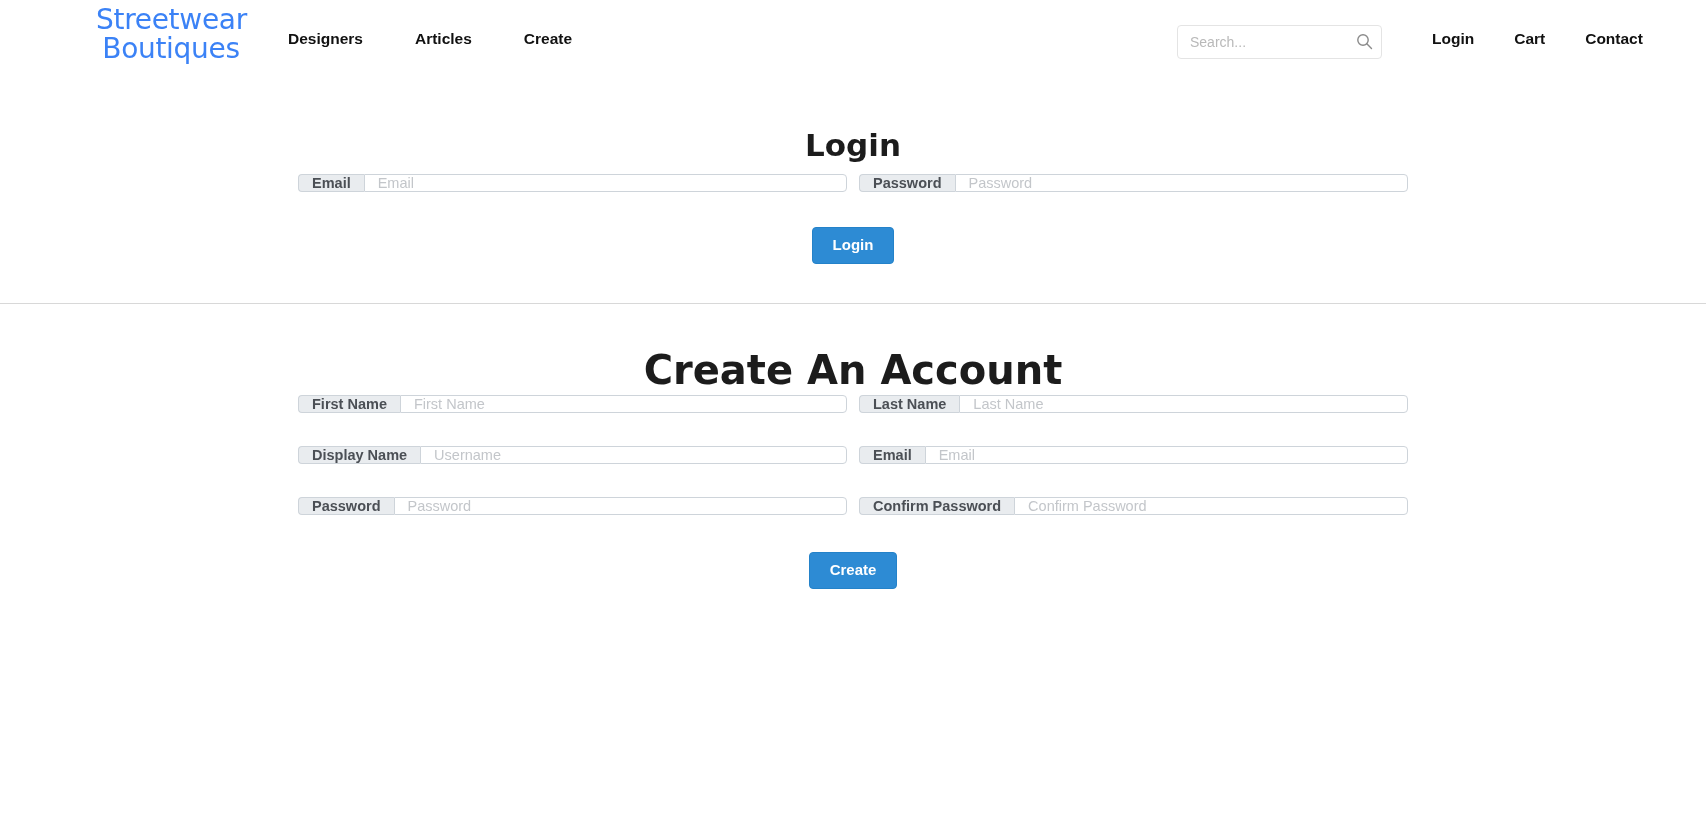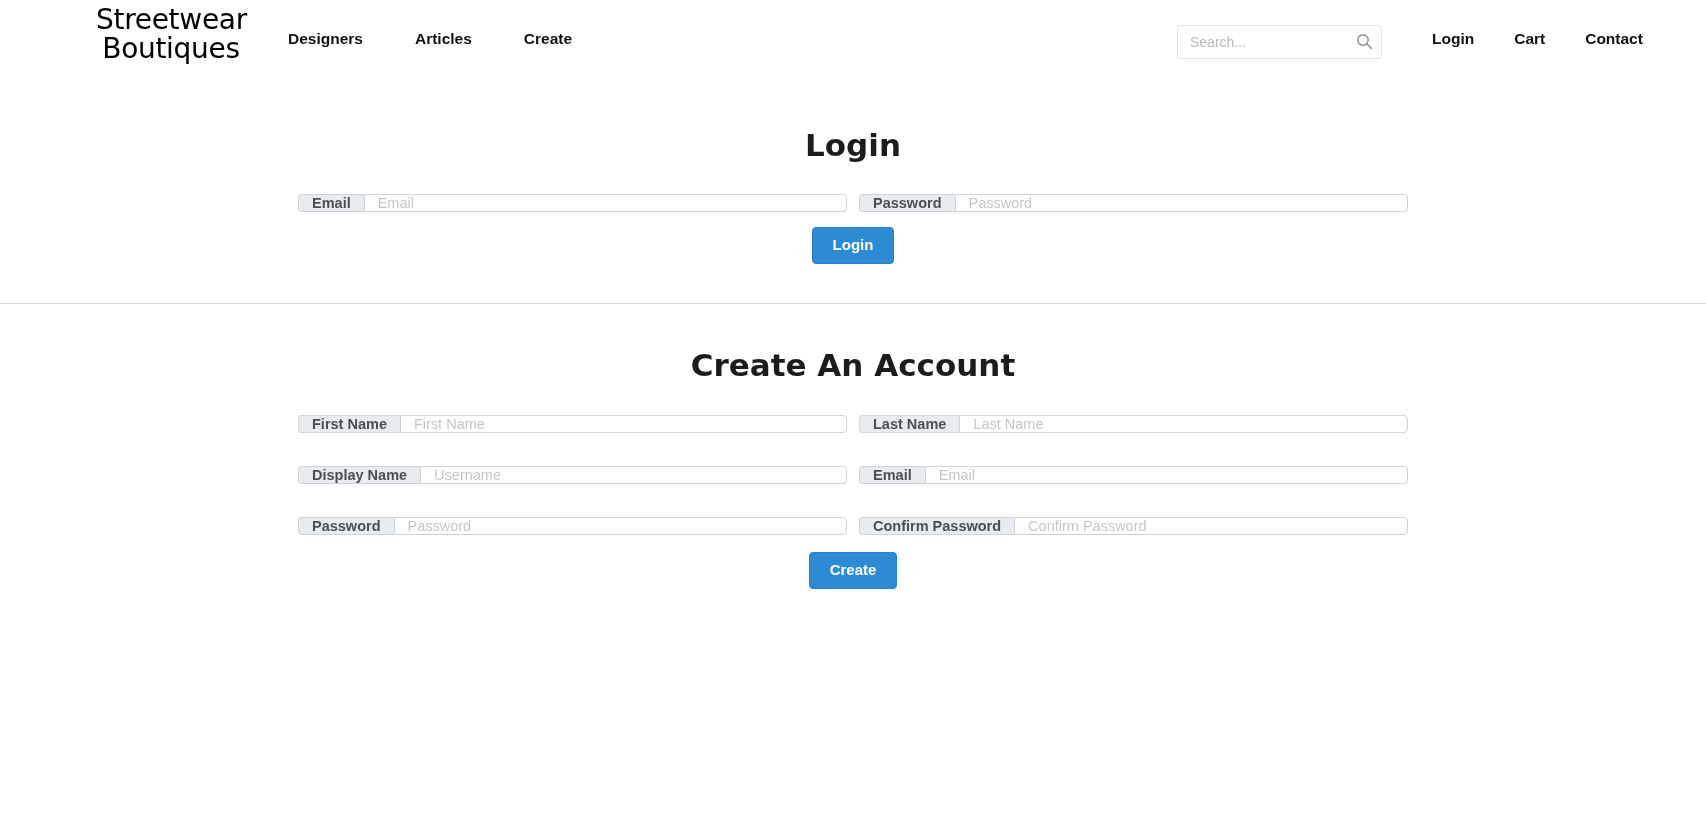--- a/index.html
+++ b/index.html
@@ -19,21 +19,21 @@
     background: #ffffff;
   }
   .brand {
     position: absolute;
     left: 96px;
     top: 6px;
     font-family: "DejaVu Sans", sans-serif;
     font-weight: 400;
     font-size: 28px;
     line-height: 1.02;
-    color: #000000;
+    color: #3b82f6;
     letter-spacing: -0.3px;
     text-align: center;
     width: 150px;
   }
   .brand-line2 { display: block; }
 
   .nav-links {
     position: absolute;
     left: 270px;
     top: 30px;
@@ -102,30 +102,30 @@
     color: #1c1c1c;
     margin: 0;
   }
   #login-title {
     font-size: 31px;
     position: absolute;
     top: 127px;
     left: 0; right: 0;
   }
   #register-title {
-    font-size: 31px;
+    font-size: 40px;
     position: absolute;
     top: 347px;
     left: 0; right: 0;
   }
 
   
   .input-group {
     display: flex;
-    align-items: flex-end;
+    align-items: flex-start;
     height: 38px;
   }
   .ig-label {
     display: flex;
     align-items: center;
     background: #e9ecef;
     border: 1px solid #ced4da;
     border-right: 0;
     border-radius: 4px 0 0 4px;
     padding: 0 13px;

